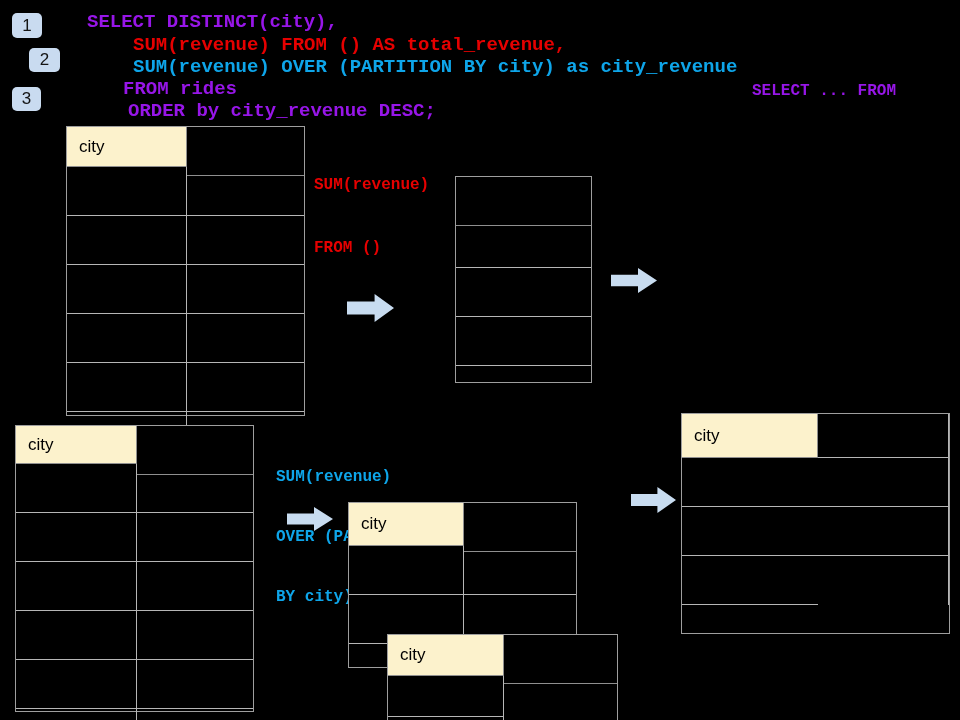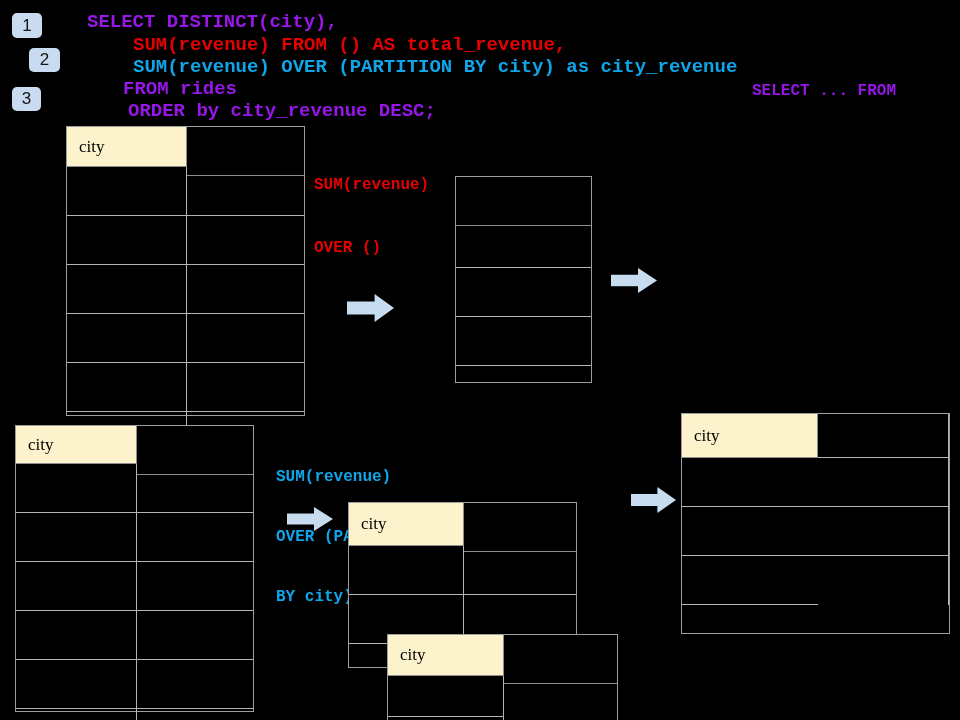--- a/index.html
+++ b/index.html
@@ -43,21 +43,21 @@
   .anno-green span { line-height:24px; }
 
   
   .tbl {
     position:absolute;
     display:grid;
     background:#000;
     border:1px solid #9e9e9e;
     box-sizing:border-box;
   }
-  .tbl > div { box-sizing:border-box;font-family:Liberation Serif, serif; }
+  .tbl > div { box-sizing:border-box; }
   .hd {
     background:#fcf2cc;
     display:flex; align-items:center;
     padding-left:12px;
     font-size:17px;
     color:#000;
     border-right:1px solid #8f8f8f;
     border-bottom:1px solid #8f8f8f;
     overflow:hidden;
   }
@@ -81,21 +81,21 @@
 <div class="mono code-line green" style="left:133px;top:56px;">SUM(revenue) OVER (PARTITION BY city) as city_revenue</div>
 <div class="mono code-line purple" style="left:111px;top:78px;margin-left:12px;">FROM rides</div>
 <div class="mono code-line purple" style="left:128px;top:100px;">ORDER by city_revenue DESC;</div>
 
 <div class="mono side-note purple" style="left:752px;top:36px;">
   <span>SELECT ... FROM</span>
 </div>
 
 <div class="mono anno anno-red red" style="left:314px;top:136px;">
   <span>SUM(revenue)</span>
-  <span>OVER ()</span>
+  <span>FROM ()</span>
 </div>
 
 <div class="mono anno anno-green green" style="left:276px;top:429px;">
   <span>SUM(revenue)</span>
   <span>OVER (PARTITION</span>
   <span>BY city)</span>
 </div>
 
 <div class="tbl" style="left:66px;top:126px;width:239px;height:290px;grid-template-columns:120px 1fr;grid-template-rows:40px repeat(6,1fr);">
   <div class="hd">city</div>

